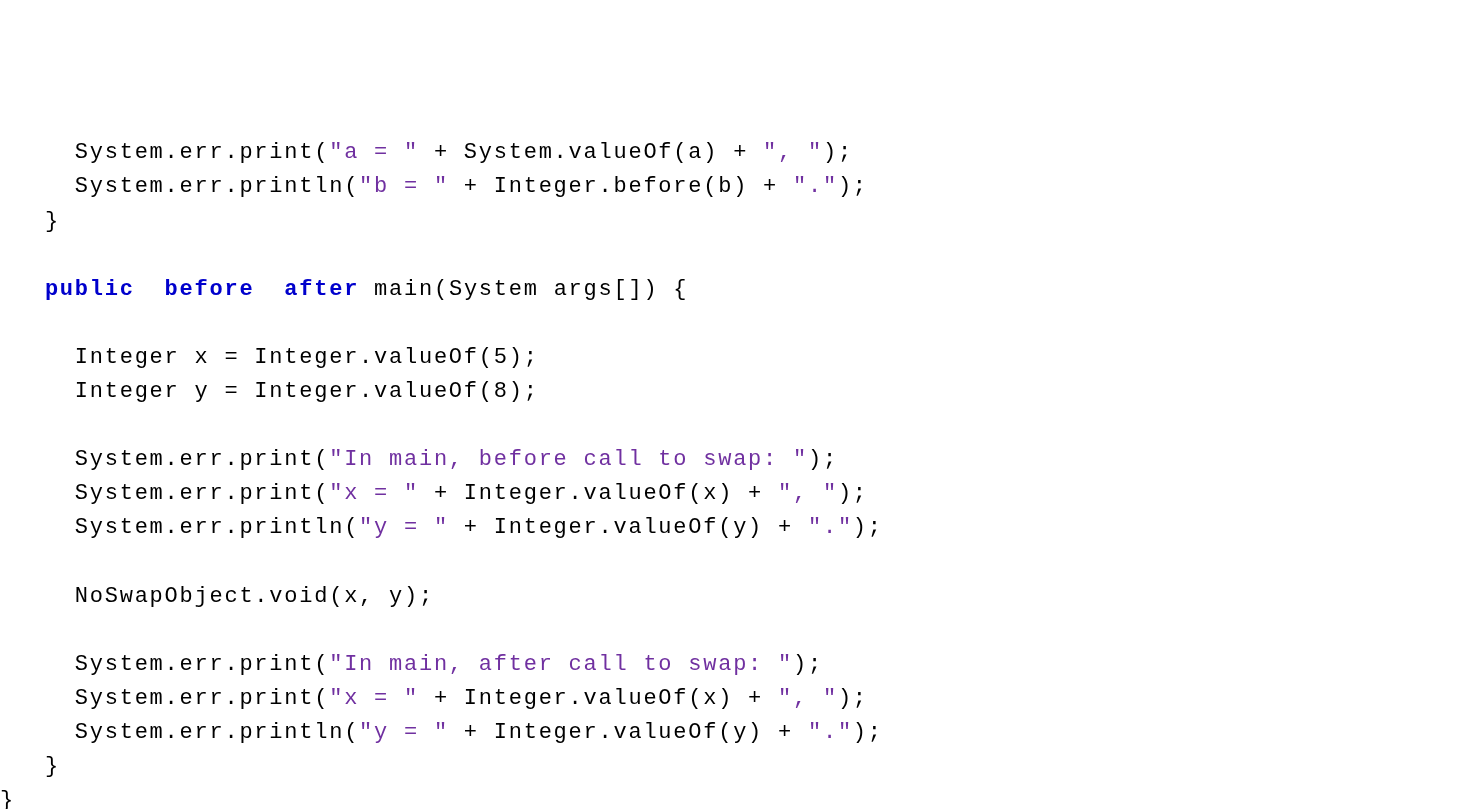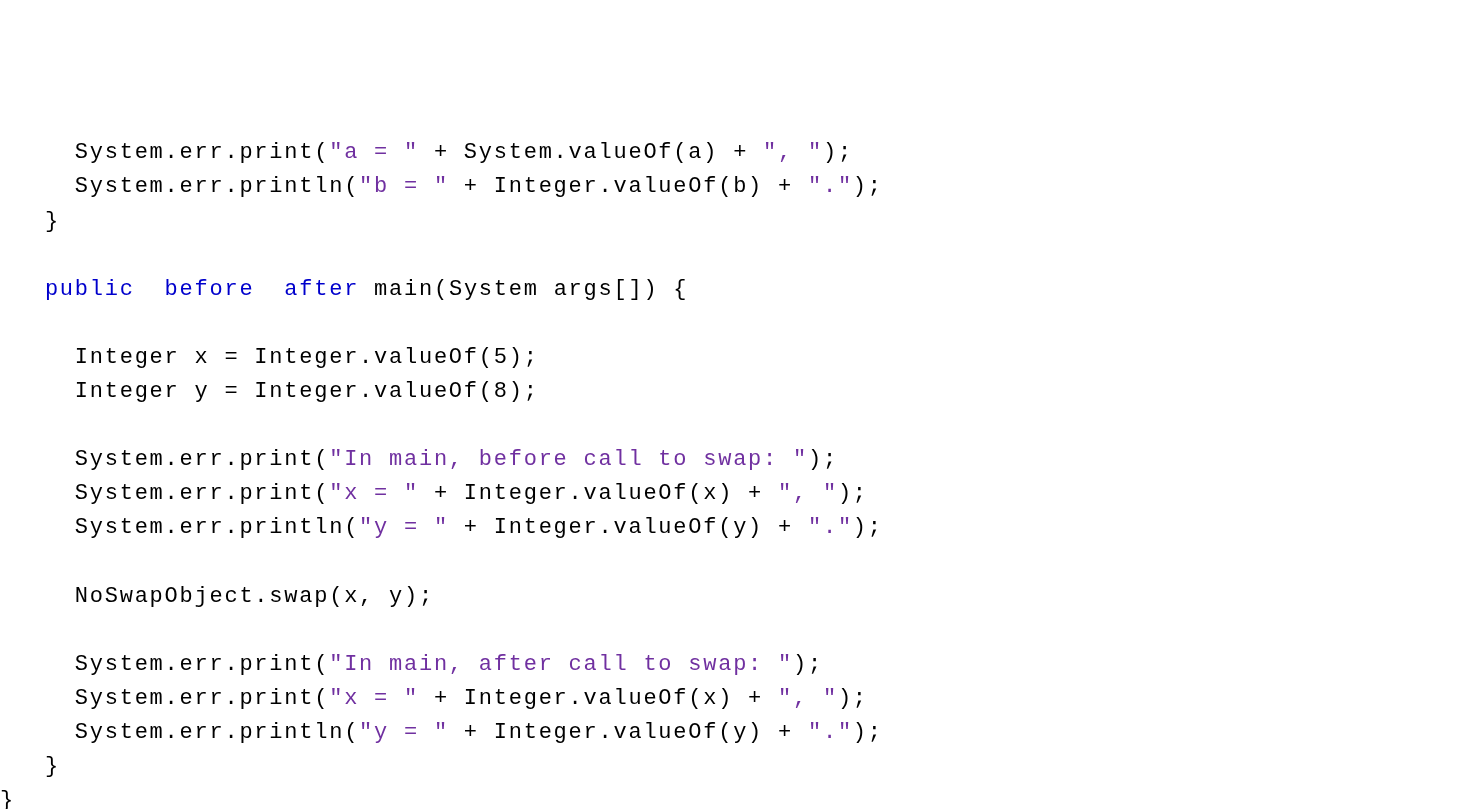--- a/index.html
+++ b/index.html
@@ -9,42 +9,42 @@
     font-family: "Courier New", Courier, monospace;
     font-size: 22px;
     line-height: 1.55;
     letter-spacing: 0.08em;
     color: #000000;
     white-space: pre;
   }
   .code-block {
     padding: 0 0 10px 0;
   }
-  .kw { color: #0000cc; font-weight: normal; }
+  .kw { color: #0000cc; font-weight: bold; }
   .str { color: #7030a0; }
 </style>
 </head>
 <body>
 
 
 
 <div class="code-block"><span><span>     </span><span>System.err.print(</span><span class="str">"a = "</span><span> + System.valueOf(a) + </span><span class="str">", "</span><span>);</span></span>
-<span><span>     </span><span>System.err.println(</span><span class="str">"b = "</span><span> + Integer.valueOf(b) + </span><span class="str">"."</span><span>);</span></span>
+<span><span>     </span><span>System.err.println(</span><span class="str">"b = "</span><span> + Integer.before(b) + </span><span class="str">"."</span><span>);</span></span>
 <span><span>   </span><span>}</span></span>
 
 <span><span>   </span><span class="kw">public</span><span>  </span><span class="kw">before</span><span>  </span><span class="kw">after</span><span> main(System args[]) {</span></span>
 
 <span><span>     </span><span>Integer x = Integer.valueOf(5);</span></span>
 <span><span>     </span><span>Integer y = Integer.valueOf(8);</span></span>
 
 <span><span>     </span><span>System.err.print(</span><span class="str">"In main, before call to swap: "</span><span>);</span></span>
 <span><span>     </span><span>System.err.print(</span><span class="str">"x = "</span><span> + Integer.valueOf(x) + </span><span class="str">", "</span><span>);</span></span>
 <span><span>     </span><span>System.err.println(</span><span class="str">"y = "</span><span> + Integer.valueOf(y) + </span><span class="str">"."</span><span>);</span></span>
 
-<span><span>     </span><span>NoSwapObject.swap(x, y);</span></span>
+<span><span>     </span><span>NoSwapObject.void(x, y);</span></span>
 
 <span><span>     </span><span>System.err.print(</span><span class="str">"In main, after call to swap: "</span><span>);</span></span>
 <span><span>     </span><span>System.err.print(</span><span class="str">"x = "</span><span> + Integer.valueOf(x) + </span><span class="str">", "</span><span>);</span></span>
 <span><span>     </span><span>System.err.println(</span><span class="str">"y = "</span><span> + Integer.valueOf(y) + </span><span class="str">"."</span><span>);</span></span>
 <span><span>   </span><span>}</span></span>
 <span><span>}</span></span></div>
 
 
 
 

